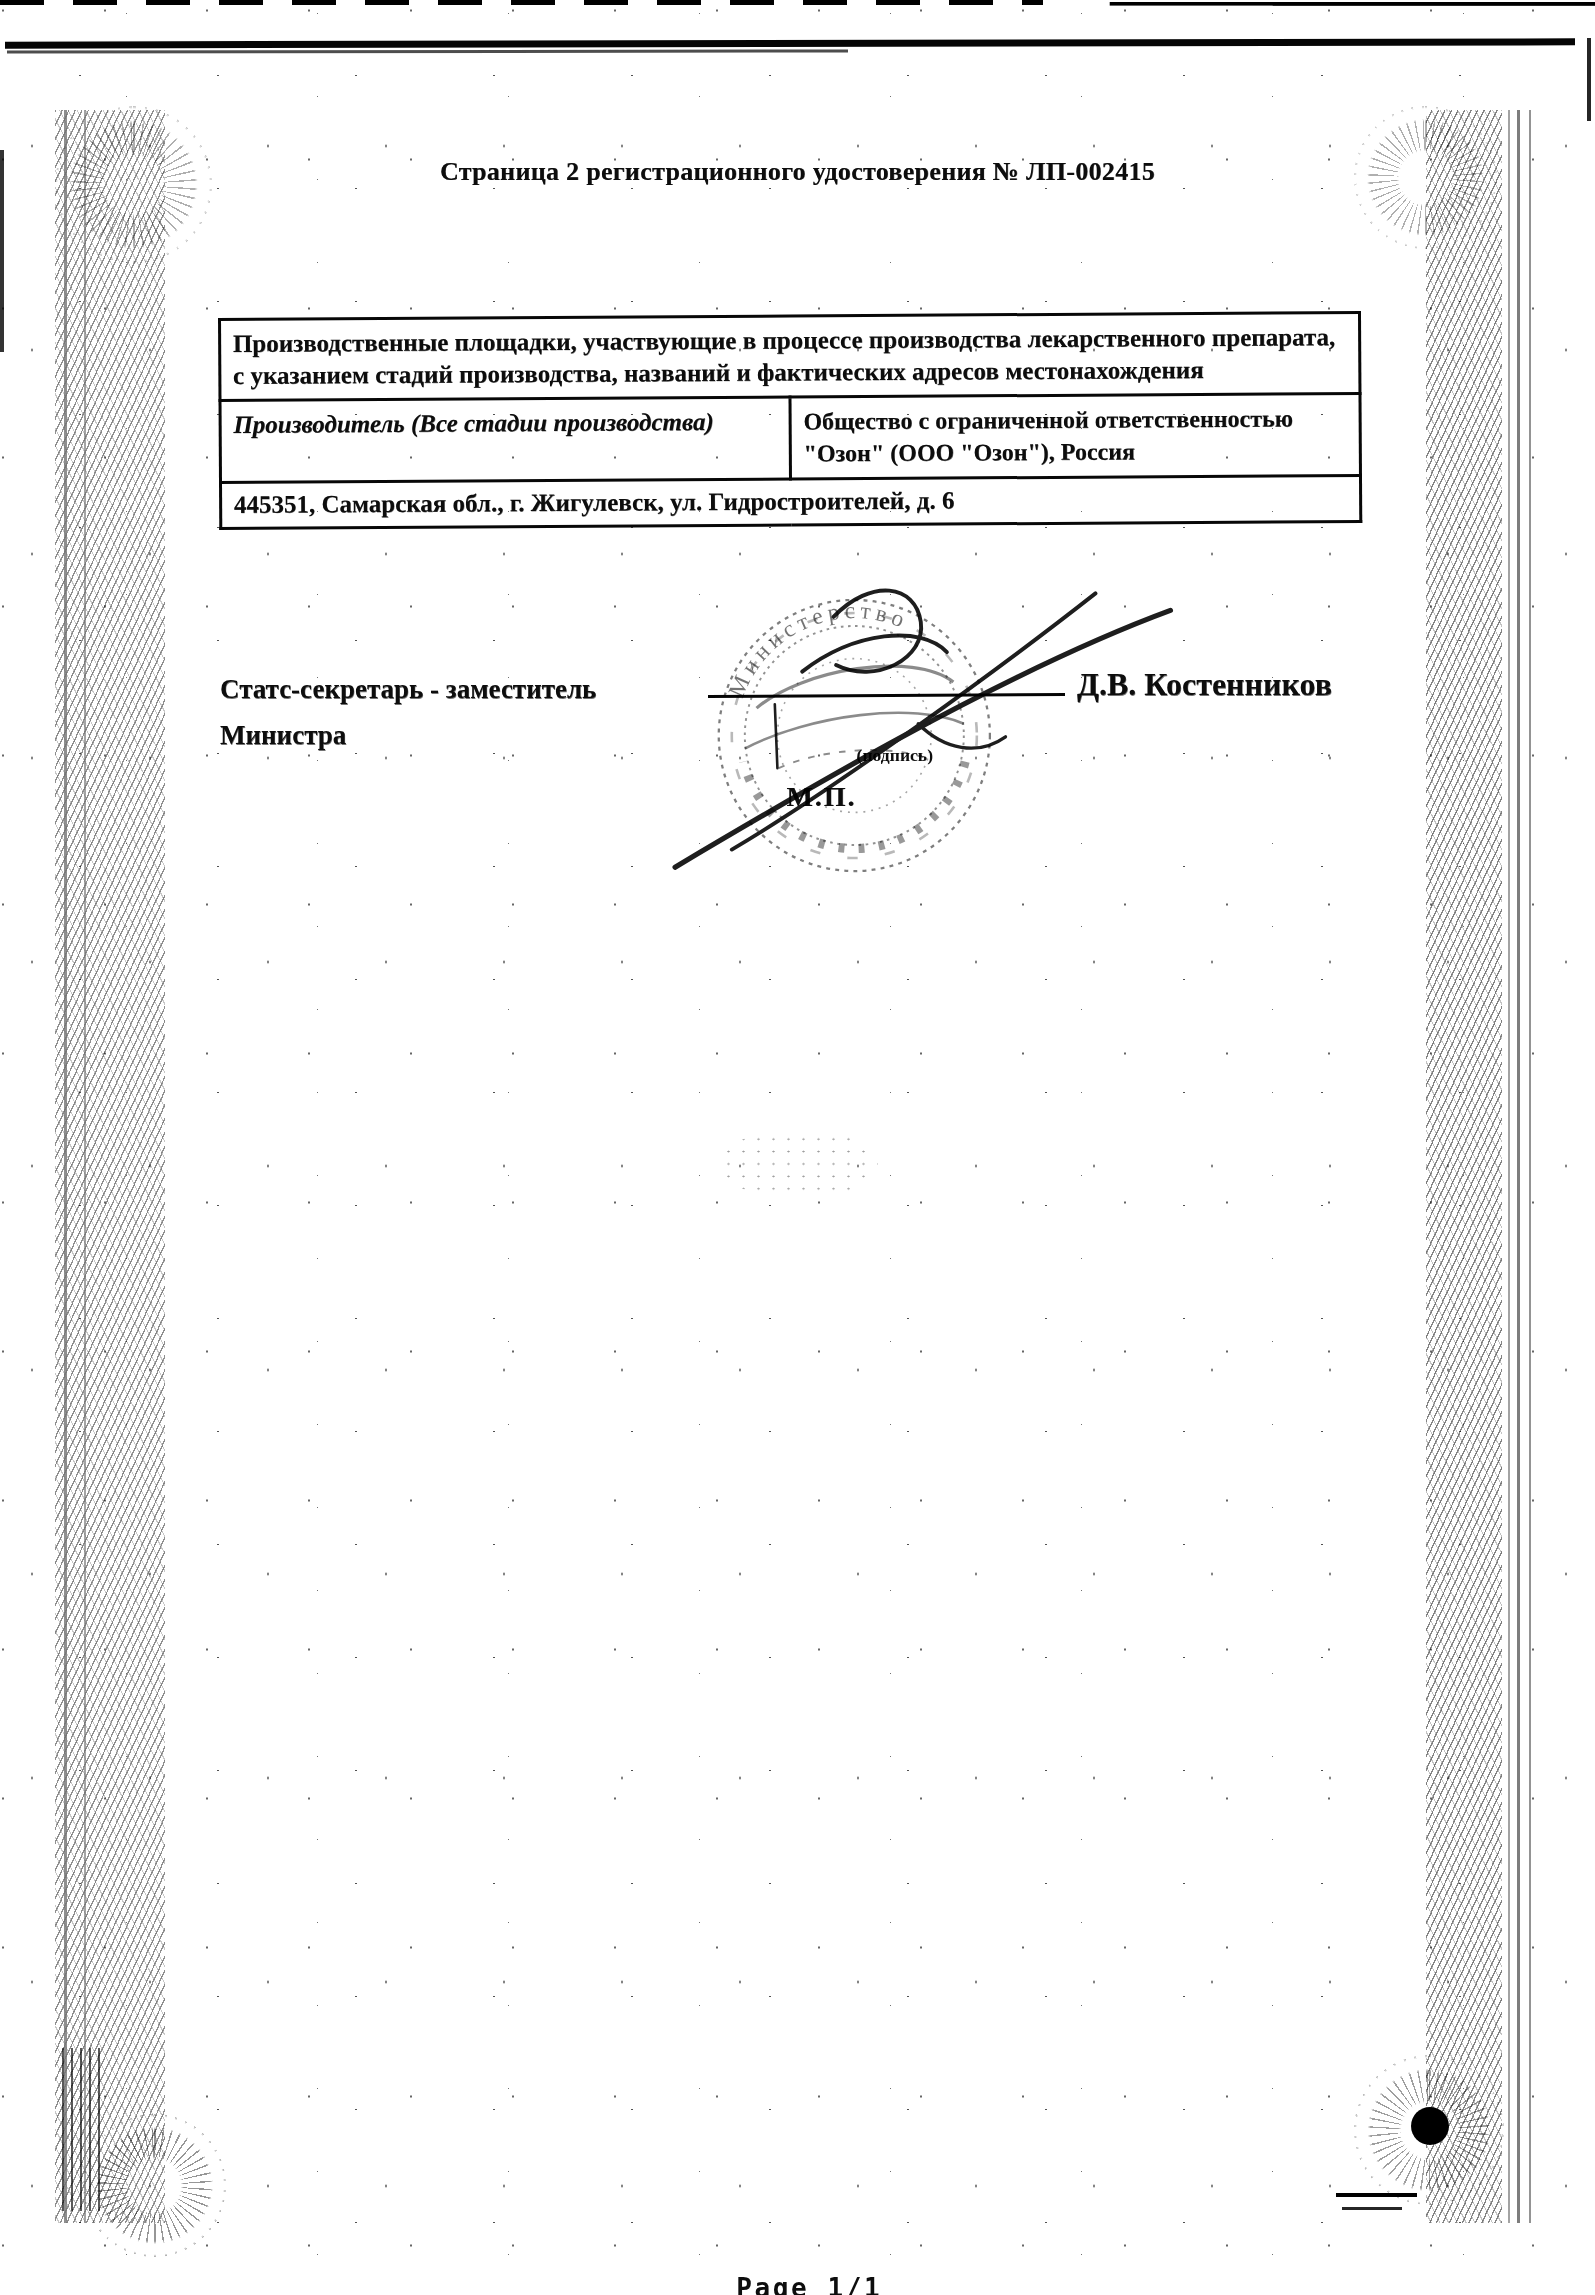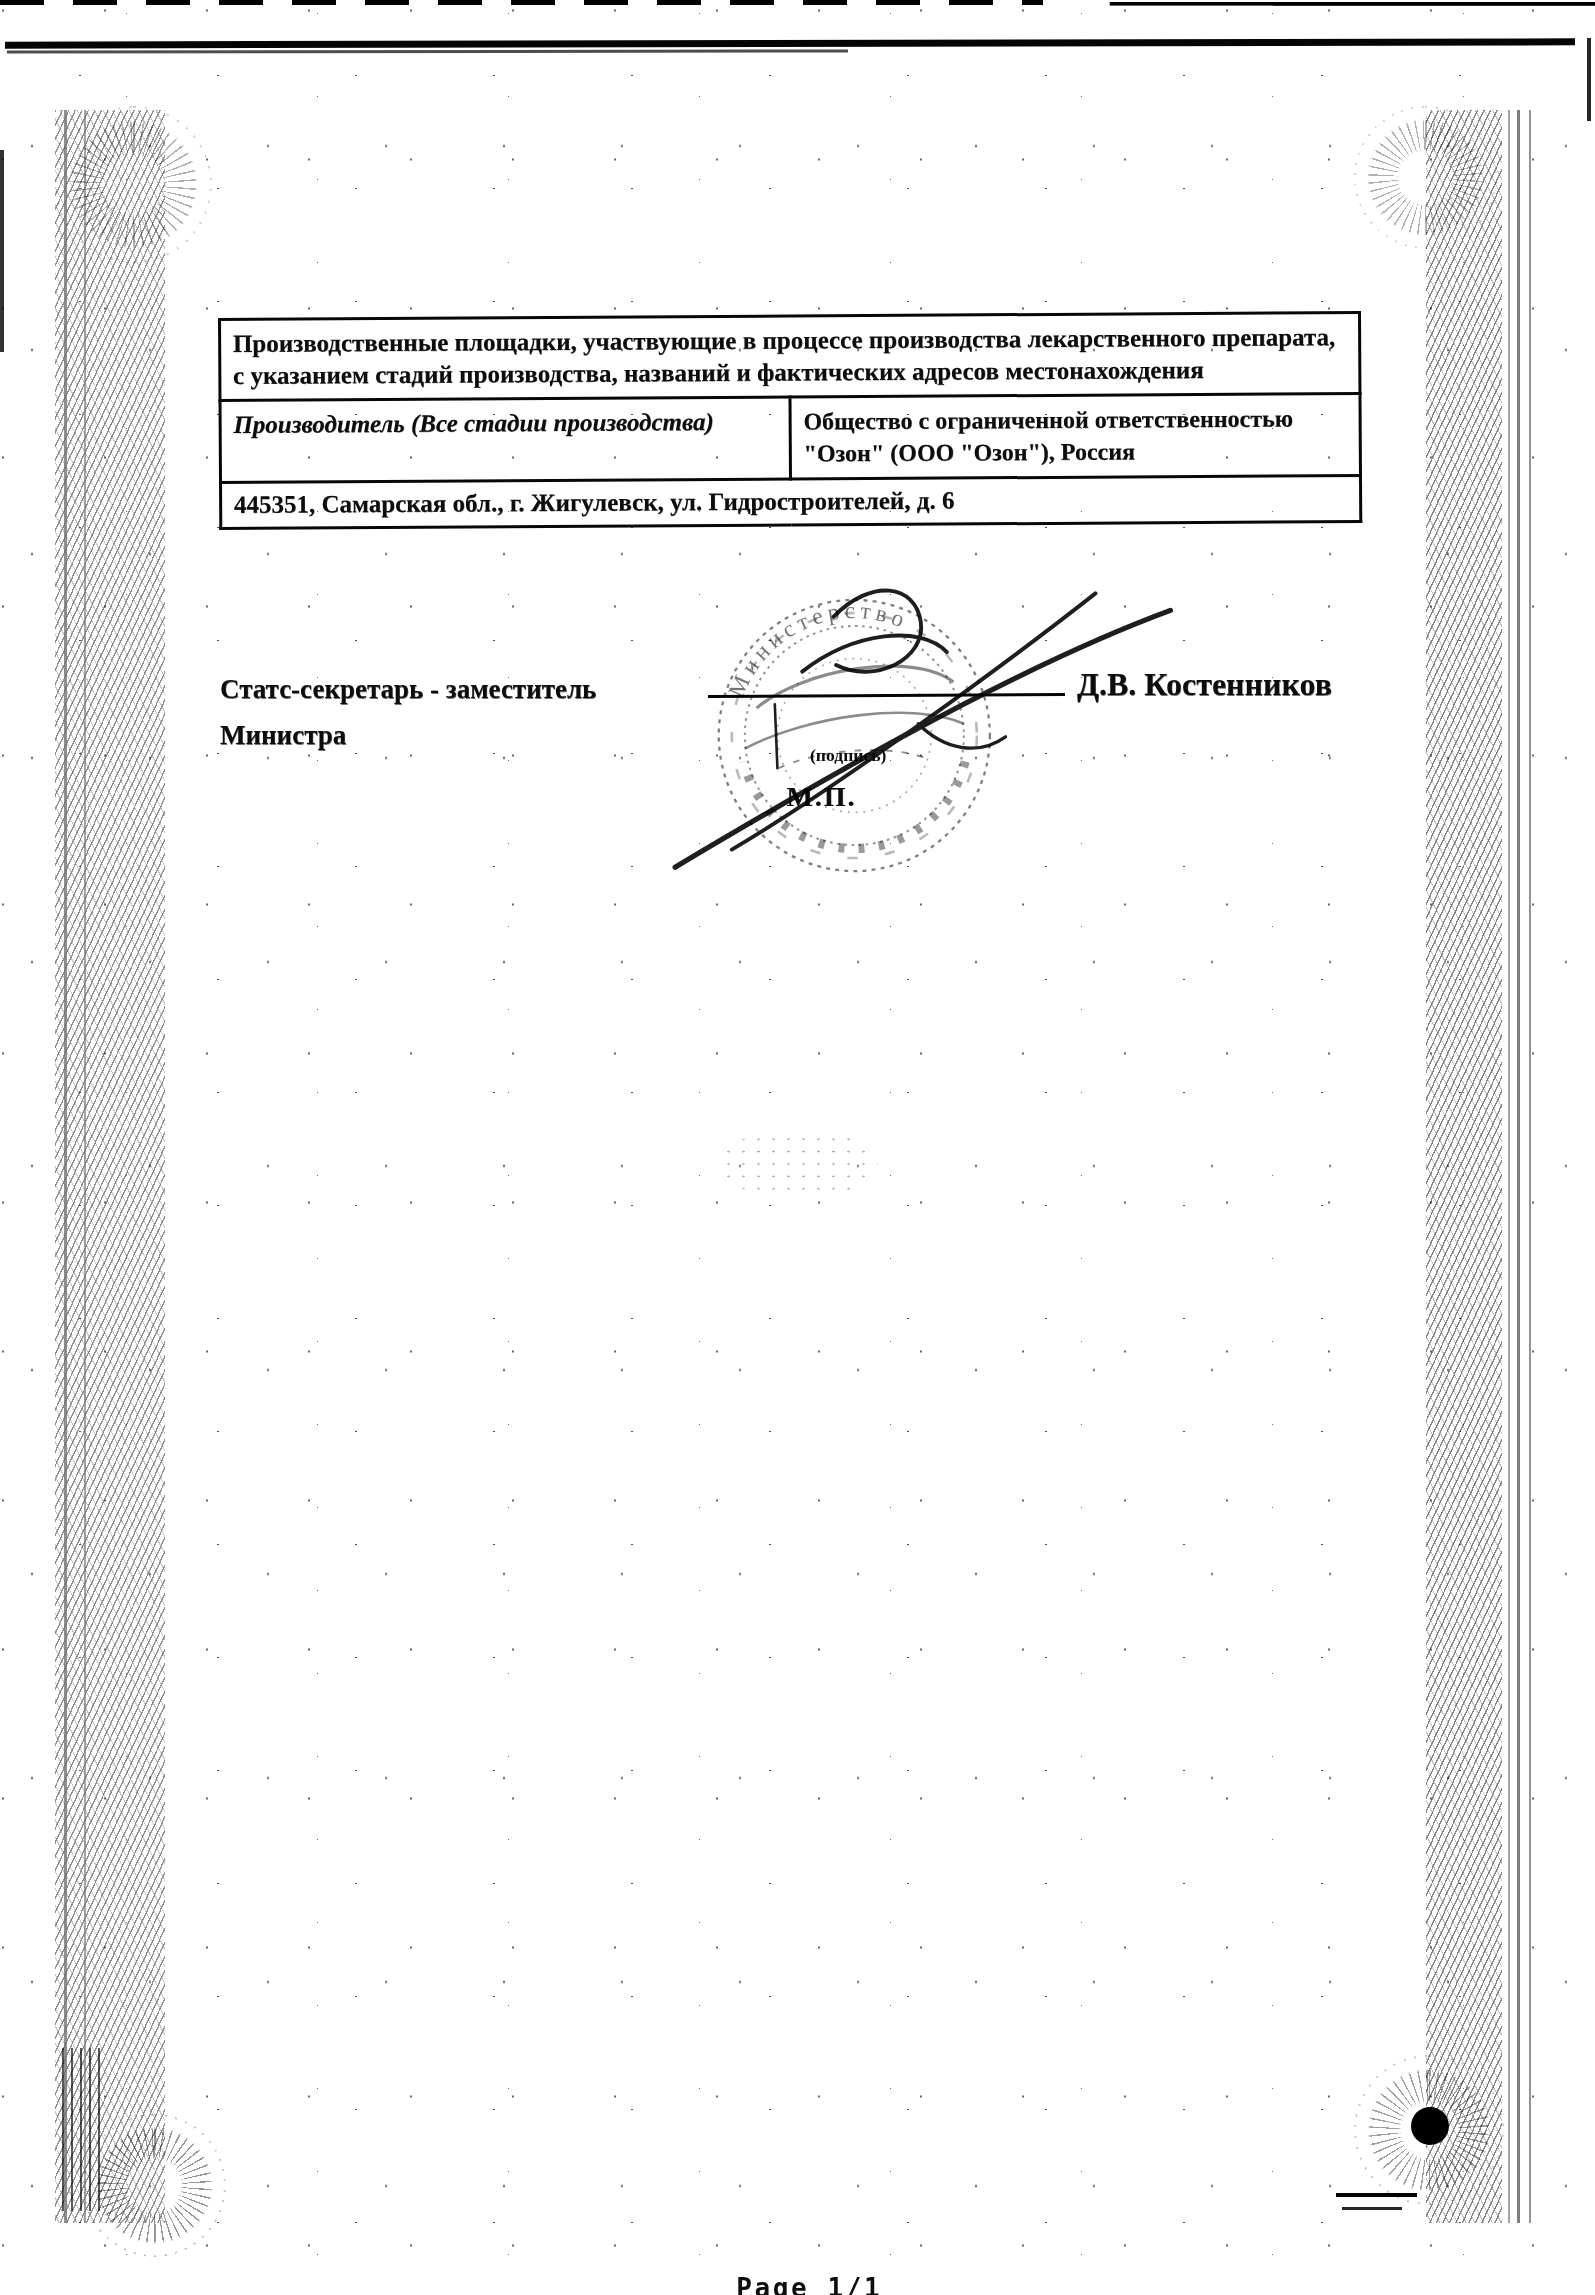--- a/index.html
+++ b/index.html
@@ -108,22 +108,22 @@
   .sig-name{
     position:absolute;left:1077px;top:666px;width:287px;
     font-size:32px;font-weight:700;
     text-shadow:0.5px 0.5px 0 rgba(0,0,0,.55);
   }
   .sig-line{
     position:absolute;left:708px;top:694px;width:357px;height:3.3px;
     background:#050505;transform:rotate(-.3deg);
   }
   .sig-caption{
-    position:absolute;left:810px;top:745px;width:163px;
-    text-align:left;font-size:17.6px;font-weight:600;
+    position:absolute;left:770px;top:745px;width:163px;
+    text-align:right;font-size:17.6px;font-weight:600;
   }
   .mp{
     position:absolute;left:750px;top:781px;width:143px;
     text-align:center;font-size:28px;font-weight:700;letter-spacing:2px;
     text-shadow:0.4px 0.4px 0 rgba(0,0,0,.5);
   }
   .stamp{position:absolute;left:639px;top:553px;}
   
   .smudge{
     position:absolute;left:721px;top:1133px;width:157px;height:62px;
@@ -163,20 +163,21 @@
     <div class="vline"></div>
   </div>
   <div class="bl-cluster"></div>
 
   <div class="rosette tl"></div>
   <div class="rosette tr"></div>
   <div class="rosette bl"></div>
   <div class="rosette br"></div>
   <div class="black-dot"></div>
 
+  <div class="header-title">Страница 2 регистрационного удостоверения № ЛП-002415</div>
 
   <table class="prod-table">
     <tbody>
         <tr>
       <td colspan="2" class="th">Производственные площадки, участвующие в процессе производства лекарственного препарата, с указанием стадий производства, названий и фактических адресов местонахождения</td>
     </tr>
     <tr>
       <td class="label-cell">Производитель (Все стадии производства)</td>
       <td class="value-cell">Общество с ограниченной ответственностью "Озон" (ООО "Озон"), Россия</td>
     </tr>

